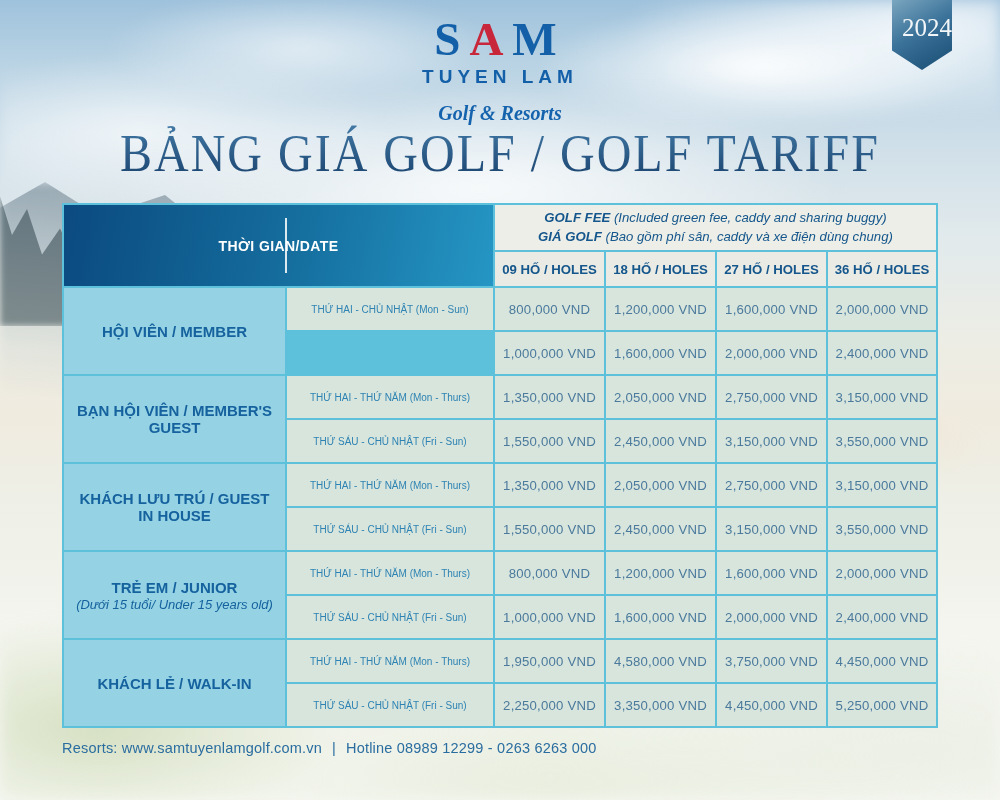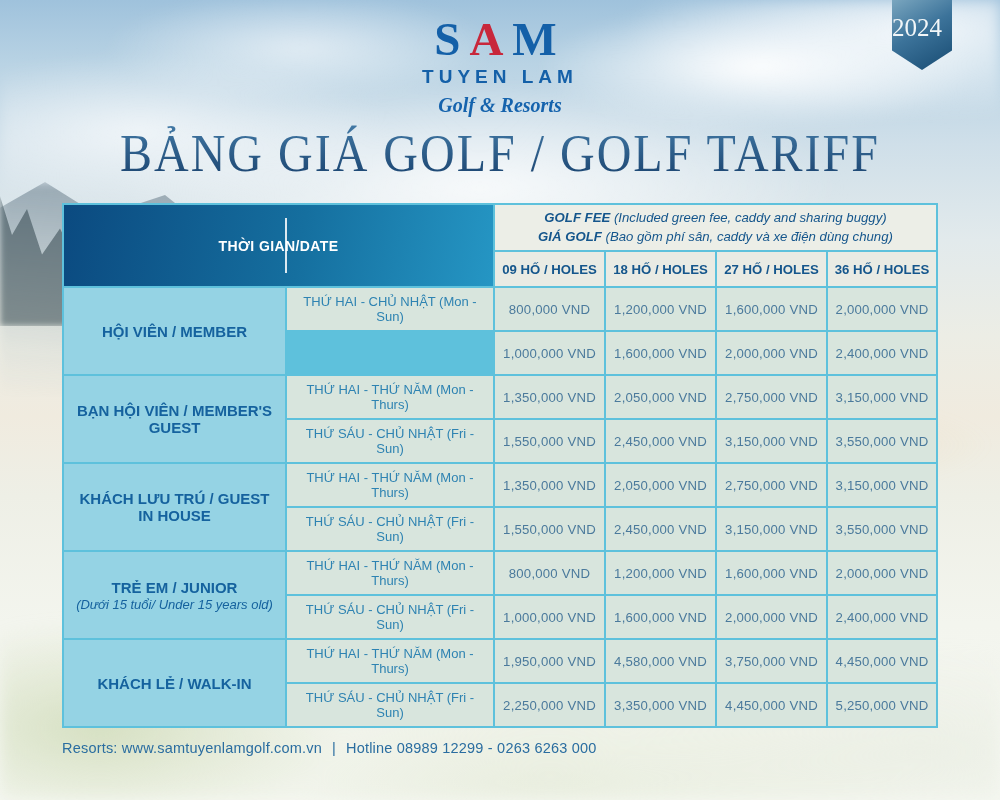--- a/index.html
+++ b/index.html
@@ -27,26 +27,26 @@
   .fairway{position:absolute;left:0;top:560px;width:1000px;height:240px;filter:blur(8px);pointer-events:none;
     background:
       radial-gradient(ellipse 340px 150px at 10% 70%,rgba(203,216,178,.75),transparent 72%),
       radial-gradient(ellipse 500px 160px at 55% 95%,rgba(224,231,210,.6),transparent 75%),
       radial-gradient(ellipse 400px 140px at 92% 80%,rgba(228,233,220,.55),transparent 75%);}
   
   .logo{position:absolute;left:0;top:16px;width:1000px;text-align:center;}
   .logo-sam{font-size:47px;font-weight:bold;letter-spacing:9px;color:#1460a8;line-height:1;font-family:Liberation Serif, serif;}
   .logo-sam .ltr-a{color:#c8273b;}
   .logo-tl{font-size:19px;font-weight:bold;letter-spacing:5px;color:#1460a8;margin-top:3px;}
-  .logo-tag{font-family:"Liberation Serif",serif;font-style:italic;font-weight:bold;font-size:20px;color:#1563ad;margin-top:6px;}
+  .logo-tag{font-family:"Liberation Serif",serif;font-style:italic;font-weight:bold;font-size:20px;color:#1563ad;margin-top:14px;}
   
   .badge{position:absolute;left:892px;top:0;width:60px;height:70px;
     background:linear-gradient(150deg,#7aa6bf 0%,#3c739a 45%,#174b72 100%);
     clip-path:polygon(0 0,100% 0,100% 72%,50% 100%,0 72%);
-    display:flex;align-items:center;justify-content:flex-start;padding-bottom:14px;box-sizing:border-box;}
+    display:flex;align-items:center;justify-content:flex-end;padding-bottom:14px;box-sizing:border-box;}
   .badge span{font-family:"Liberation Serif",serif;font-size:25px;color:#f2f6f8;}
   
   .title{position:absolute;left:0;top:126px;width:1000px;text-align:center;
     font-family:"Liberation Serif",serif;font-size:48px;letter-spacing:2px;color:#1d4d7e;transform:scaleY(1.08);}
   @supports ((-webkit-background-clip:text) or (background-clip:text)){
     .title{background:linear-gradient(180deg,#437aa6 0%,#173f6b 100%);-webkit-background-clip:text;background-clip:text;color:transparent;}}
   
   .grid{position:absolute;left:62px;top:203px;display:grid;
     grid-template-columns:221px 206px 109px 109px 109px 108px;
     grid-template-rows:45px 34px repeat(10,42px);
@@ -58,21 +58,21 @@
   .hcol.guest{width:221px;font-size:15px;letter-spacing:.4px;}
   .hcol.date{flex:1;font-size:14px;letter-spacing:.4px;}
   .hdivider{position:absolute;left:221px;top:16%;height:68%;width:2px;background:rgba(255,255,255,.85);}
   .c-feenote{grid-area:1/3/2/7;background:rgba(243,240,231,.95);flex-direction:column;
     font-style:italic;font-size:13.2px;color:#15568c;line-height:1.4;}
   .c-hole{background:rgba(240,237,228,.95);font-weight:bold;font-size:13.2px;color:#15568c;}
   .c-group{background:rgba(238,243,243,.38);flex-direction:column;color:#15629e;padding:0 6px;}
   .g-name{font-weight:bold;font-size:15px;}
   .g-sub{font-style:italic;font-size:13px;margin-top:1px;}
   .g-sub:empty{display:none;}
-  .c-date{background:rgba(246,238,221,.8);font-size:13px;color:#2e83b2;padding:0 4px;}
+  .c-date{background:rgba(246,238,221,.8);font-size:10px;color:#2e83b2;padding:0 4px;}
   .c-price{background:rgba(246,238,221,.8);font-size:13.2px;color:#4b7a9c;letter-spacing:.2px;}
   
   .footer{position:absolute;left:62px;top:740px;font-size:14.5px;color:#2a6da0;letter-spacing:.2px;}
   .footer .sep{margin:0 10px;}
 </style>
 </head>
 <body>
 
 <div id="poster">
   <div class="clouds"></div>

